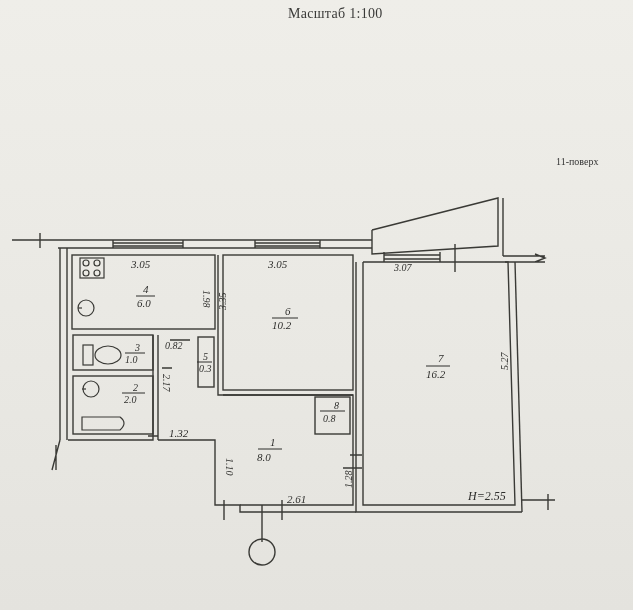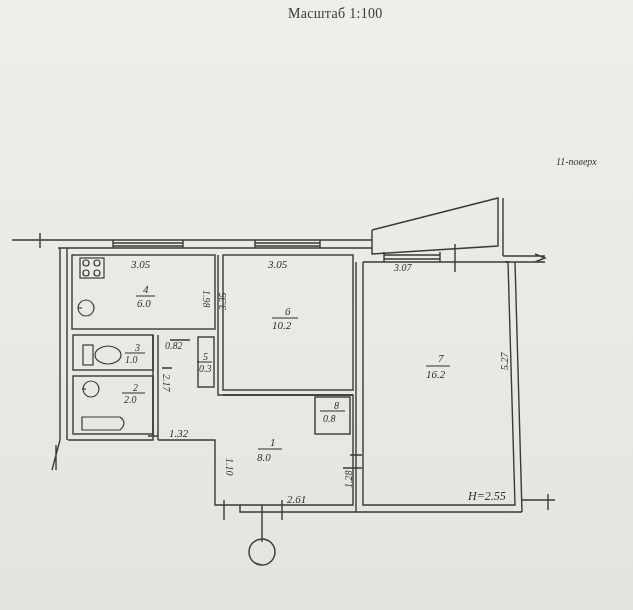--- a/index.html
+++ b/index.html
@@ -1,21 +1,21 @@
 <!DOCTYPE html>
 <html><head>
 <meta charset="utf-8">
 <style>
   html, body { margin:0; padding:0; }
   body { width:633px; height:610px; background:#ecebe6; overflow:hidden; position:relative;
          font-family:"Liberation Serif", serif; }
   .page { position:absolute; left:0; top:0; width:633px; height:610px;
           background: linear-gradient(180deg,#efeee9 0%, #e9e8e3 60%, #e4e3de 100%); }
   .scale-title { position:absolute; left:288px; top:6px; font-size:14px; color:#3a3a38; letter-spacing:0.3px; }
-  .floor-label { position:absolute; left:556px; top:156px; font-size:10px; font-style:italic; color:#333; }
+  .floor-label { position:absolute; left:556px; top:156px; font-size:10px; color:#333; }
   svg { position:absolute; left:0; top:0; }
   .lbl { font-family:"Liberation Serif", serif; font-style:italic; fill:#2e2e2c; }
 </style>
 </head>
 <body>
 
 <div class="page">
   <div class="scale-title">Масштаб 1:100</div>
   <div class="floor-label">11-поверх</div>
 

